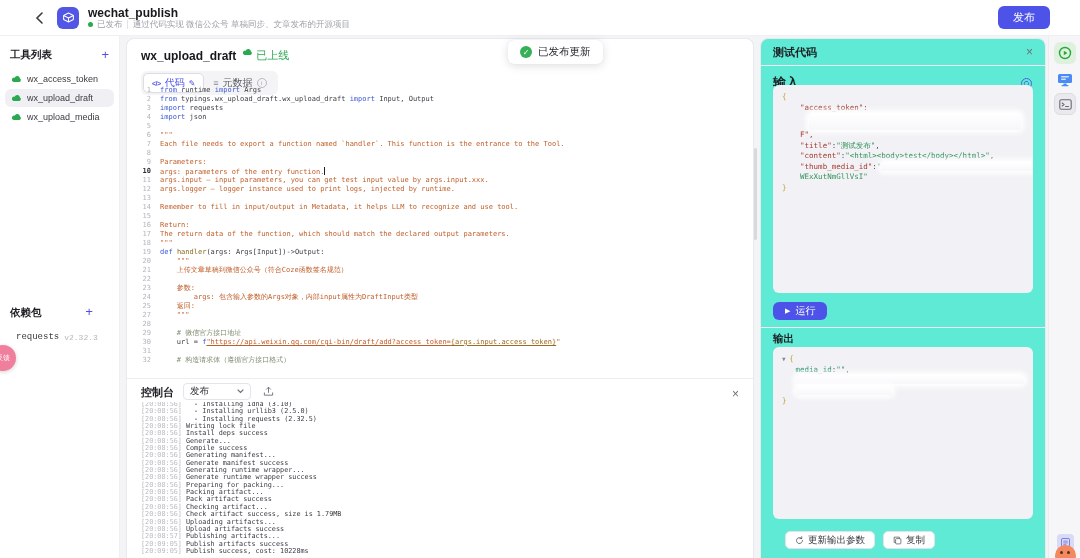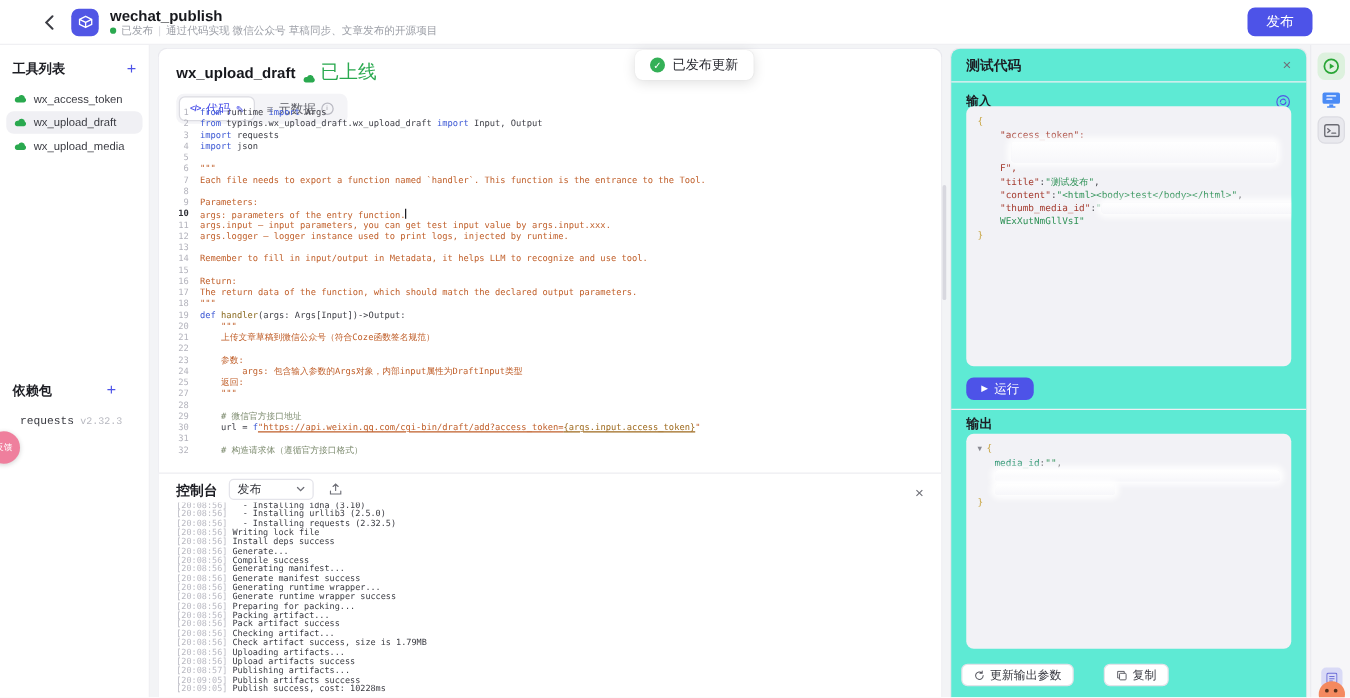--- a/index.html
+++ b/index.html
@@ -24,21 +24,21 @@
   .tool-item.active{background:#f0f0f4;}
   .deps{position:absolute;left:0;right:16px;top:270px;font-family:Liberation Mono, monospace;}
   .dep-item{margin:1px 5px;padding:4px 6px;display:flex;align-items:center;gap:5px;font-size:9px;color:#3a3b42;}
   .dep-ver{margin-left:auto;color:#b6b7bf;font-size:8px;}
   .feedback{position:absolute;left:-10px;top:309px;width:26px;height:26px;border-radius:50%;background:#ef7f9d;box-shadow:0 1px 4px rgba(0,0,0,.18);display:flex;align-items:center;justify-content:center;color:#fff;font-size:7px;cursor:pointer;overflow:hidden;}
 
   
   .editor-card{position:absolute;left:126px;top:38px;width:628px;bottom:0;background:#fff;border:1px solid #e9e9ee;border-bottom:none;border-radius:8px 8px 0 0;box-sizing:border-box;}
   .ed-head{display:flex;align-items:center;gap:6px;padding:9px 14px 0 14px;}
   .ed-name{font-size:12px;font-weight:700;color:#17181d;}
-  .badge-online{display:flex;align-items:flex-end;gap:3px;font-size:15px;color:#2aa94f;}
+  .badge-online{display:flex;align-items:flex-start;gap:3px;font-size:11px;color:#2aa94f;}
   .tabs{display:inline-flex;background:#f4f4f7;border-radius:6px;padding:2px;margin:8px 14px 0 14px;}
   .tab{display:flex;align-items:center;gap:4px;padding:3px 9px;font-size:10px;color:#5d5e66;cursor:pointer;border-radius:5px;}
   .tab.active{background:#fff;border:1px solid #dcdce2;color:#4d53e8;padding:2px 8px;}
   .tab .code-glyph{font-size:7px;font-weight:700;letter-spacing:-.5px;}
   .tab .pencil{font-size:8px;}
   .tab .lines-glyph{font-size:9px;color:#84858d;}
   .info-i{width:8px;height:8px;border-radius:50%;border:1px solid #b9b9c2;color:#9a9aa4;font-size:5.5px;display:inline-flex;align-items:center;justify-content:center;}
 
   .code-area{position:absolute;left:0;right:1px;top:47px;height:285px;overflow:hidden;font-family:"DejaVu Sans Mono",monospace;}
   .code-row{display:flex;height:9px;line-height:9px;font-size:7px;white-space:pre;}
@@ -70,37 +70,37 @@
   
   .toast{position:absolute;left:508px;top:40px;height:24px;background:#fff;border-radius:6px;box-shadow:0 2px 10px rgba(0,0,0,.13),0 0 1px rgba(0,0,0,.1);display:flex;align-items:center;gap:6px;padding:0 12px;font-size:10.5px;color:#2b2c33;}
   .check-circ{width:12px;height:12px;border-radius:50%;background:#34b057;color:#fff;font-size:8px;display:flex;align-items:center;justify-content:center;}
 
   
   .test-panel{position:absolute;left:760px;top:38px;width:286px;bottom:0;background:#5eead4;border:1px solid #e9e9ee;border-bottom:none;border-radius:8px 8px 0 0;box-sizing:border-box;}
   .tp-head{height:26px;display:flex;align-items:center;justify-content:space-between;padding:0 12px;border-bottom:1px solid #f0f0f3;}
   .tp-title{font-size:11px;font-weight:700;color:#1d1e24;}
   .tp-close{color:#6f7078;font-size:12px;cursor:pointer;line-height:12px;}
   .tp-label-row{display:flex;align-items:center;justify-content:space-between;padding:8px 12px 6px 12px;}
-  .tp-label{font-size:10px;font-weight:700;color:#1d1e24;}
+  .tp-label{font-size:13px;font-weight:700;color:#1d1e24;}
   .json-box{position:absolute;left:12px;right:12px;background:#f2f2f6;border-radius:6px;padding:7px 9px;box-sizing:border-box;font-family:"DejaVu Sans Mono",monospace;font-size:7.5px;line-height:10.5px;overflow:hidden;}
   .json-box.input{top:46px;height:208px;}
   .json-box.output{top:308px;height:172px;}
   .json-row{white-space:pre;min-height:10.5px;}
   .tk-key{color:#a43b2f;}
   .tk-val{color:#2f9257;}
   .tk-okey{color:#1f8f68;}
   .tk-brace{color:#c7a23c;}
   .tk-arrow{color:#8a8a92;font-size:6px;}
   .tk-plain{color:#4a4b52;}
   .redact{display:inline-block;background:linear-gradient(#ffffff,#f7f7fa);border-radius:3px;box-shadow:0 0 5px 3px rgba(255,255,255,.95);vertical-align:middle;}
   .run-btn{position:absolute;top:263px;left:12px;height:18px;padding:0 12px;background:#4d53e8;color:#fff;border:none;border-radius:6px;font-size:10px;display:flex;align-items:center;gap:5px;cursor:pointer;}
   .run-btn .play{font-size:7px;}
   .tp-div{position:absolute;top:288px;left:0;right:0;border-top:1px solid #f0f0f3;}
   .out-label{position:absolute;top:293px;left:12px;font-size:10.5px;font-weight:700;color:#1d1e24;}
-  .tp-actions{position:absolute;top:492px;left:8px;display:flex;gap:24px;}
+  .tp-actions{position:absolute;top:492px;left:24px;display:flex;gap:8px;}
   .ghost-btn{height:18px;border:1px solid #e3e3e9;border-radius:5px;background:#fff;font-size:9.5px;color:#35363e;padding:0 9px;display:flex;align-items:center;gap:4px;cursor:pointer;}
 
   
   .rail{position:absolute;right:0;top:36px;width:32px;bottom:0;background:#f6f6f8;border-left:1px solid #ececf0;box-sizing:border-box;}
   .rail-icon{position:absolute;left:5px;width:22px;height:22px;border-radius:6px;display:flex;align-items:center;justify-content:center;cursor:pointer;}
   .ri-run{top:6px;background:#ddf1de;}
   .ri-monitor{top:33px;}
   .ri-console{top:57px;background:#e9e9ee;border:1px solid #dcdce2;box-sizing:border-box;}
   .ri-notes{top:498px;width:17px;height:17px;left:8px;background:#d9daf6;border-radius:4px;}
   .mascot{position:absolute;left:6px;bottom:-8px;width:21px;height:21px;border-radius:50%;background:#f4895f;}

